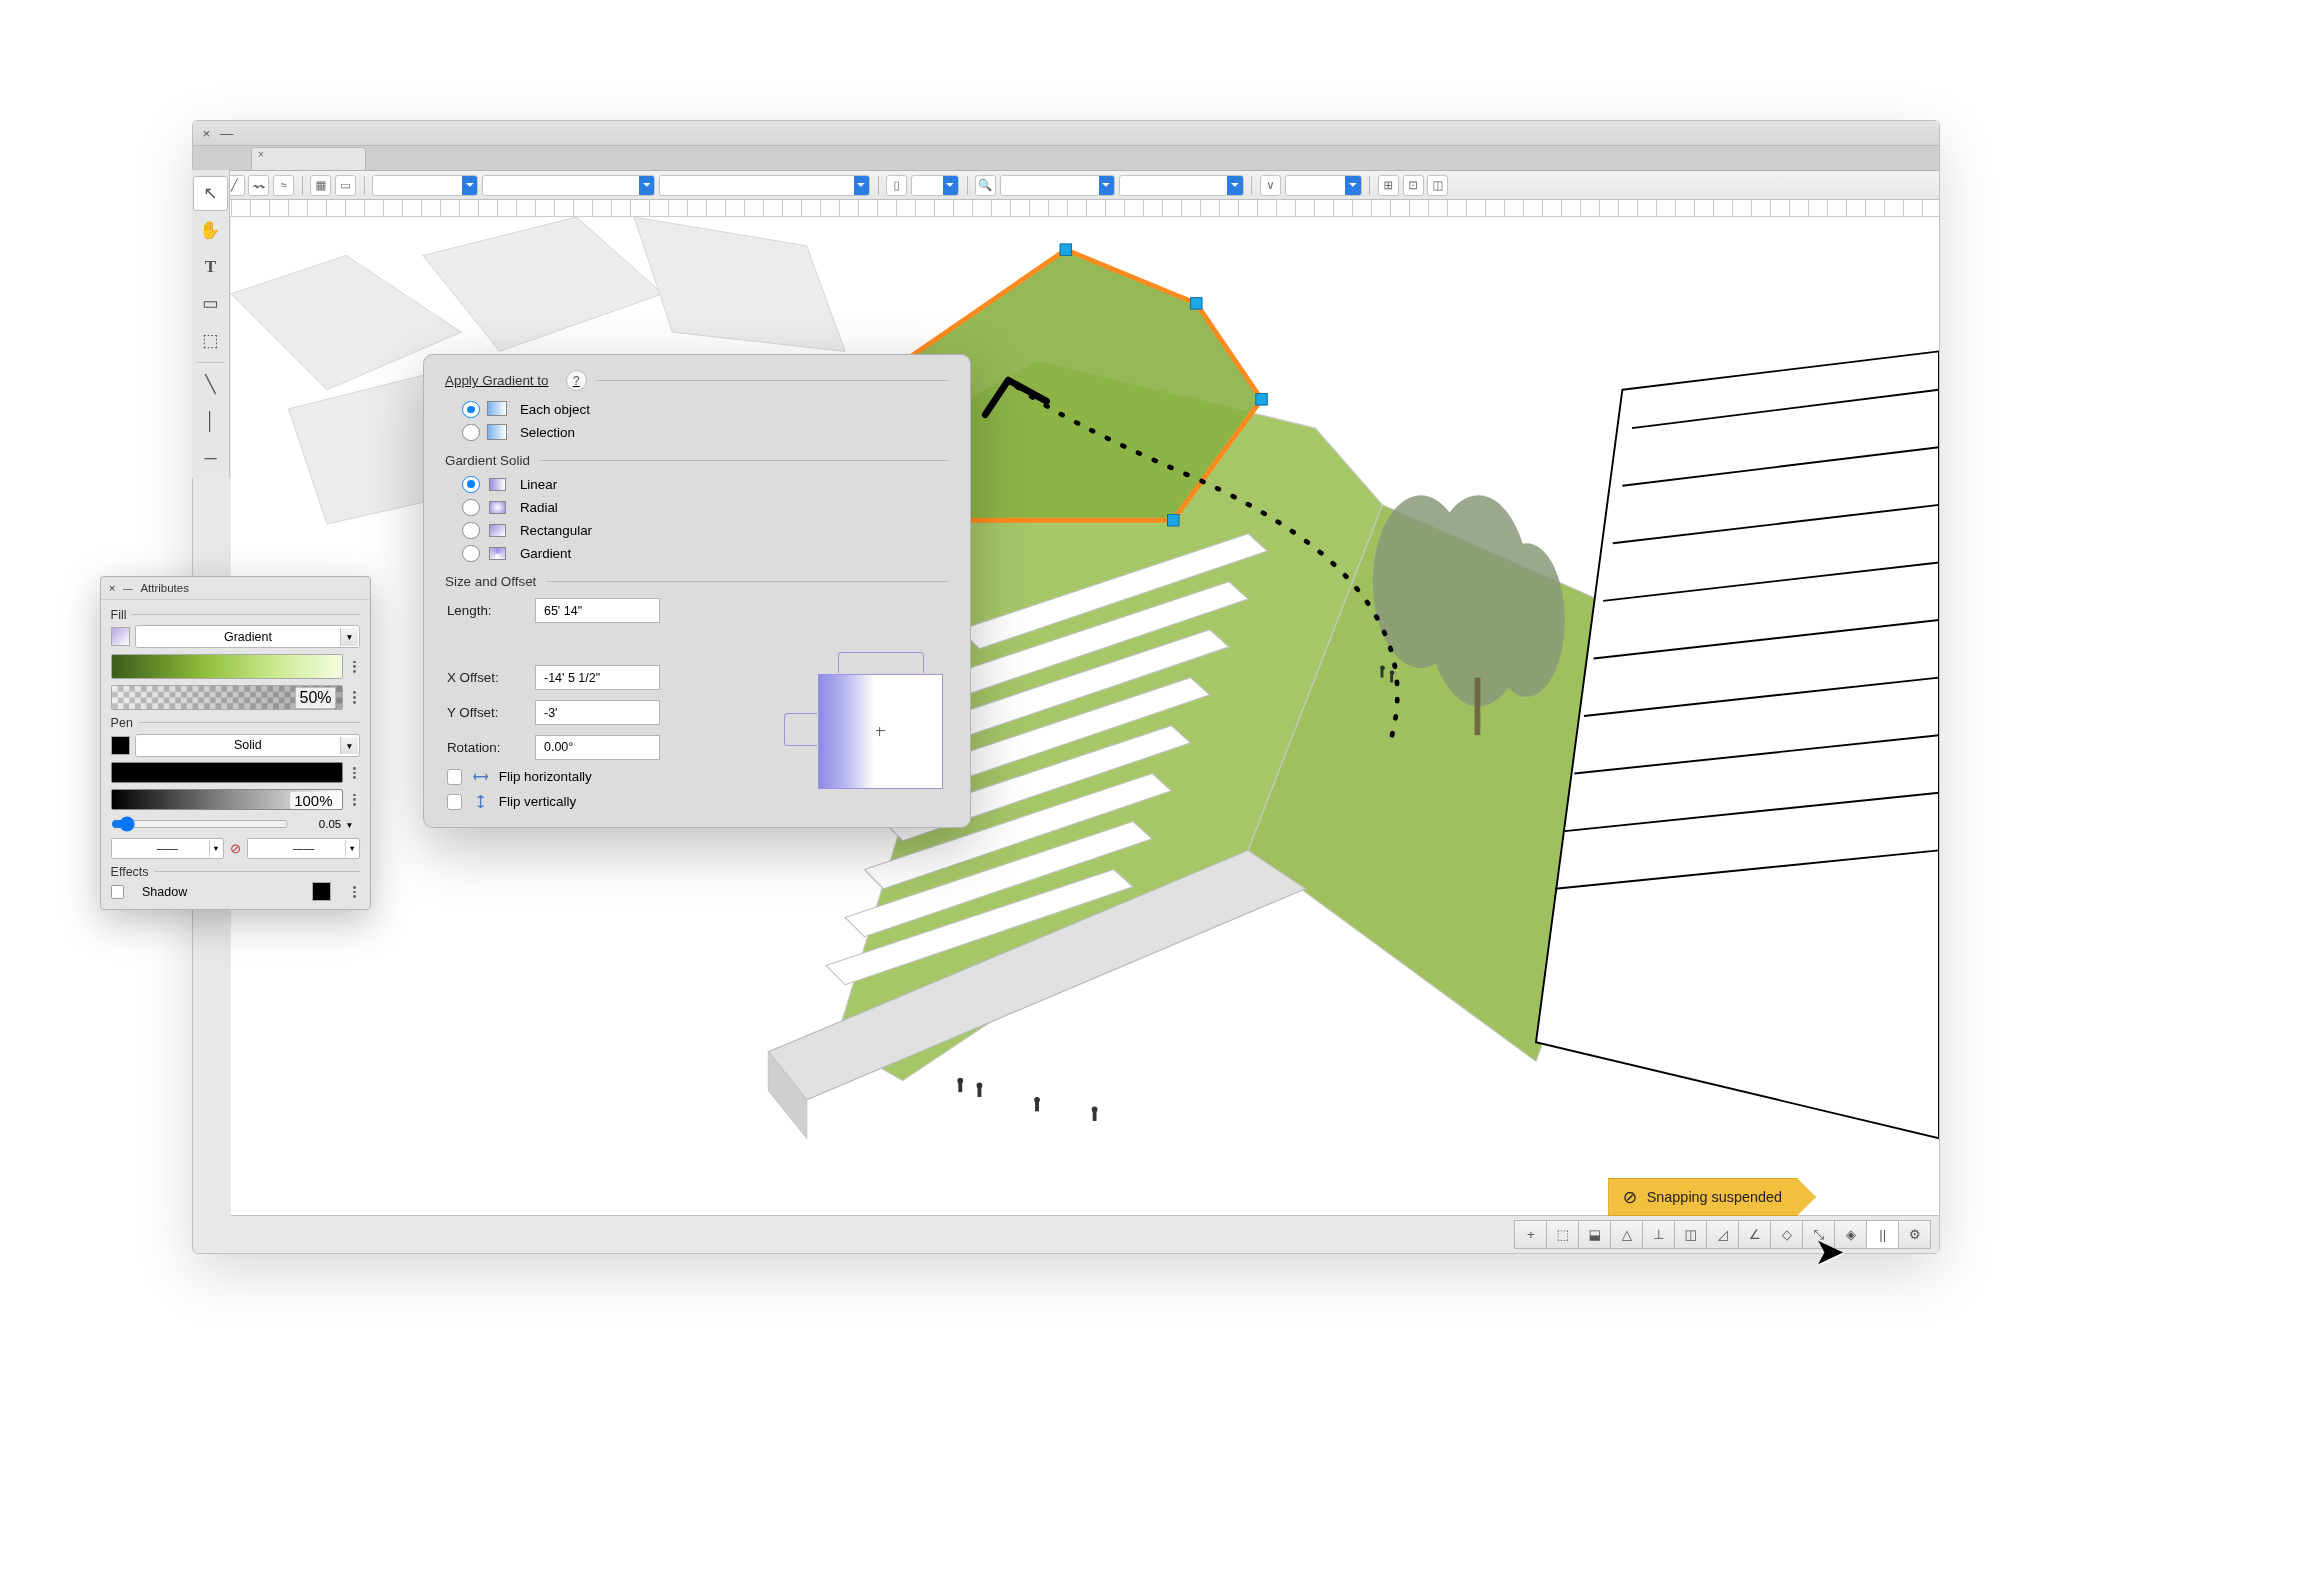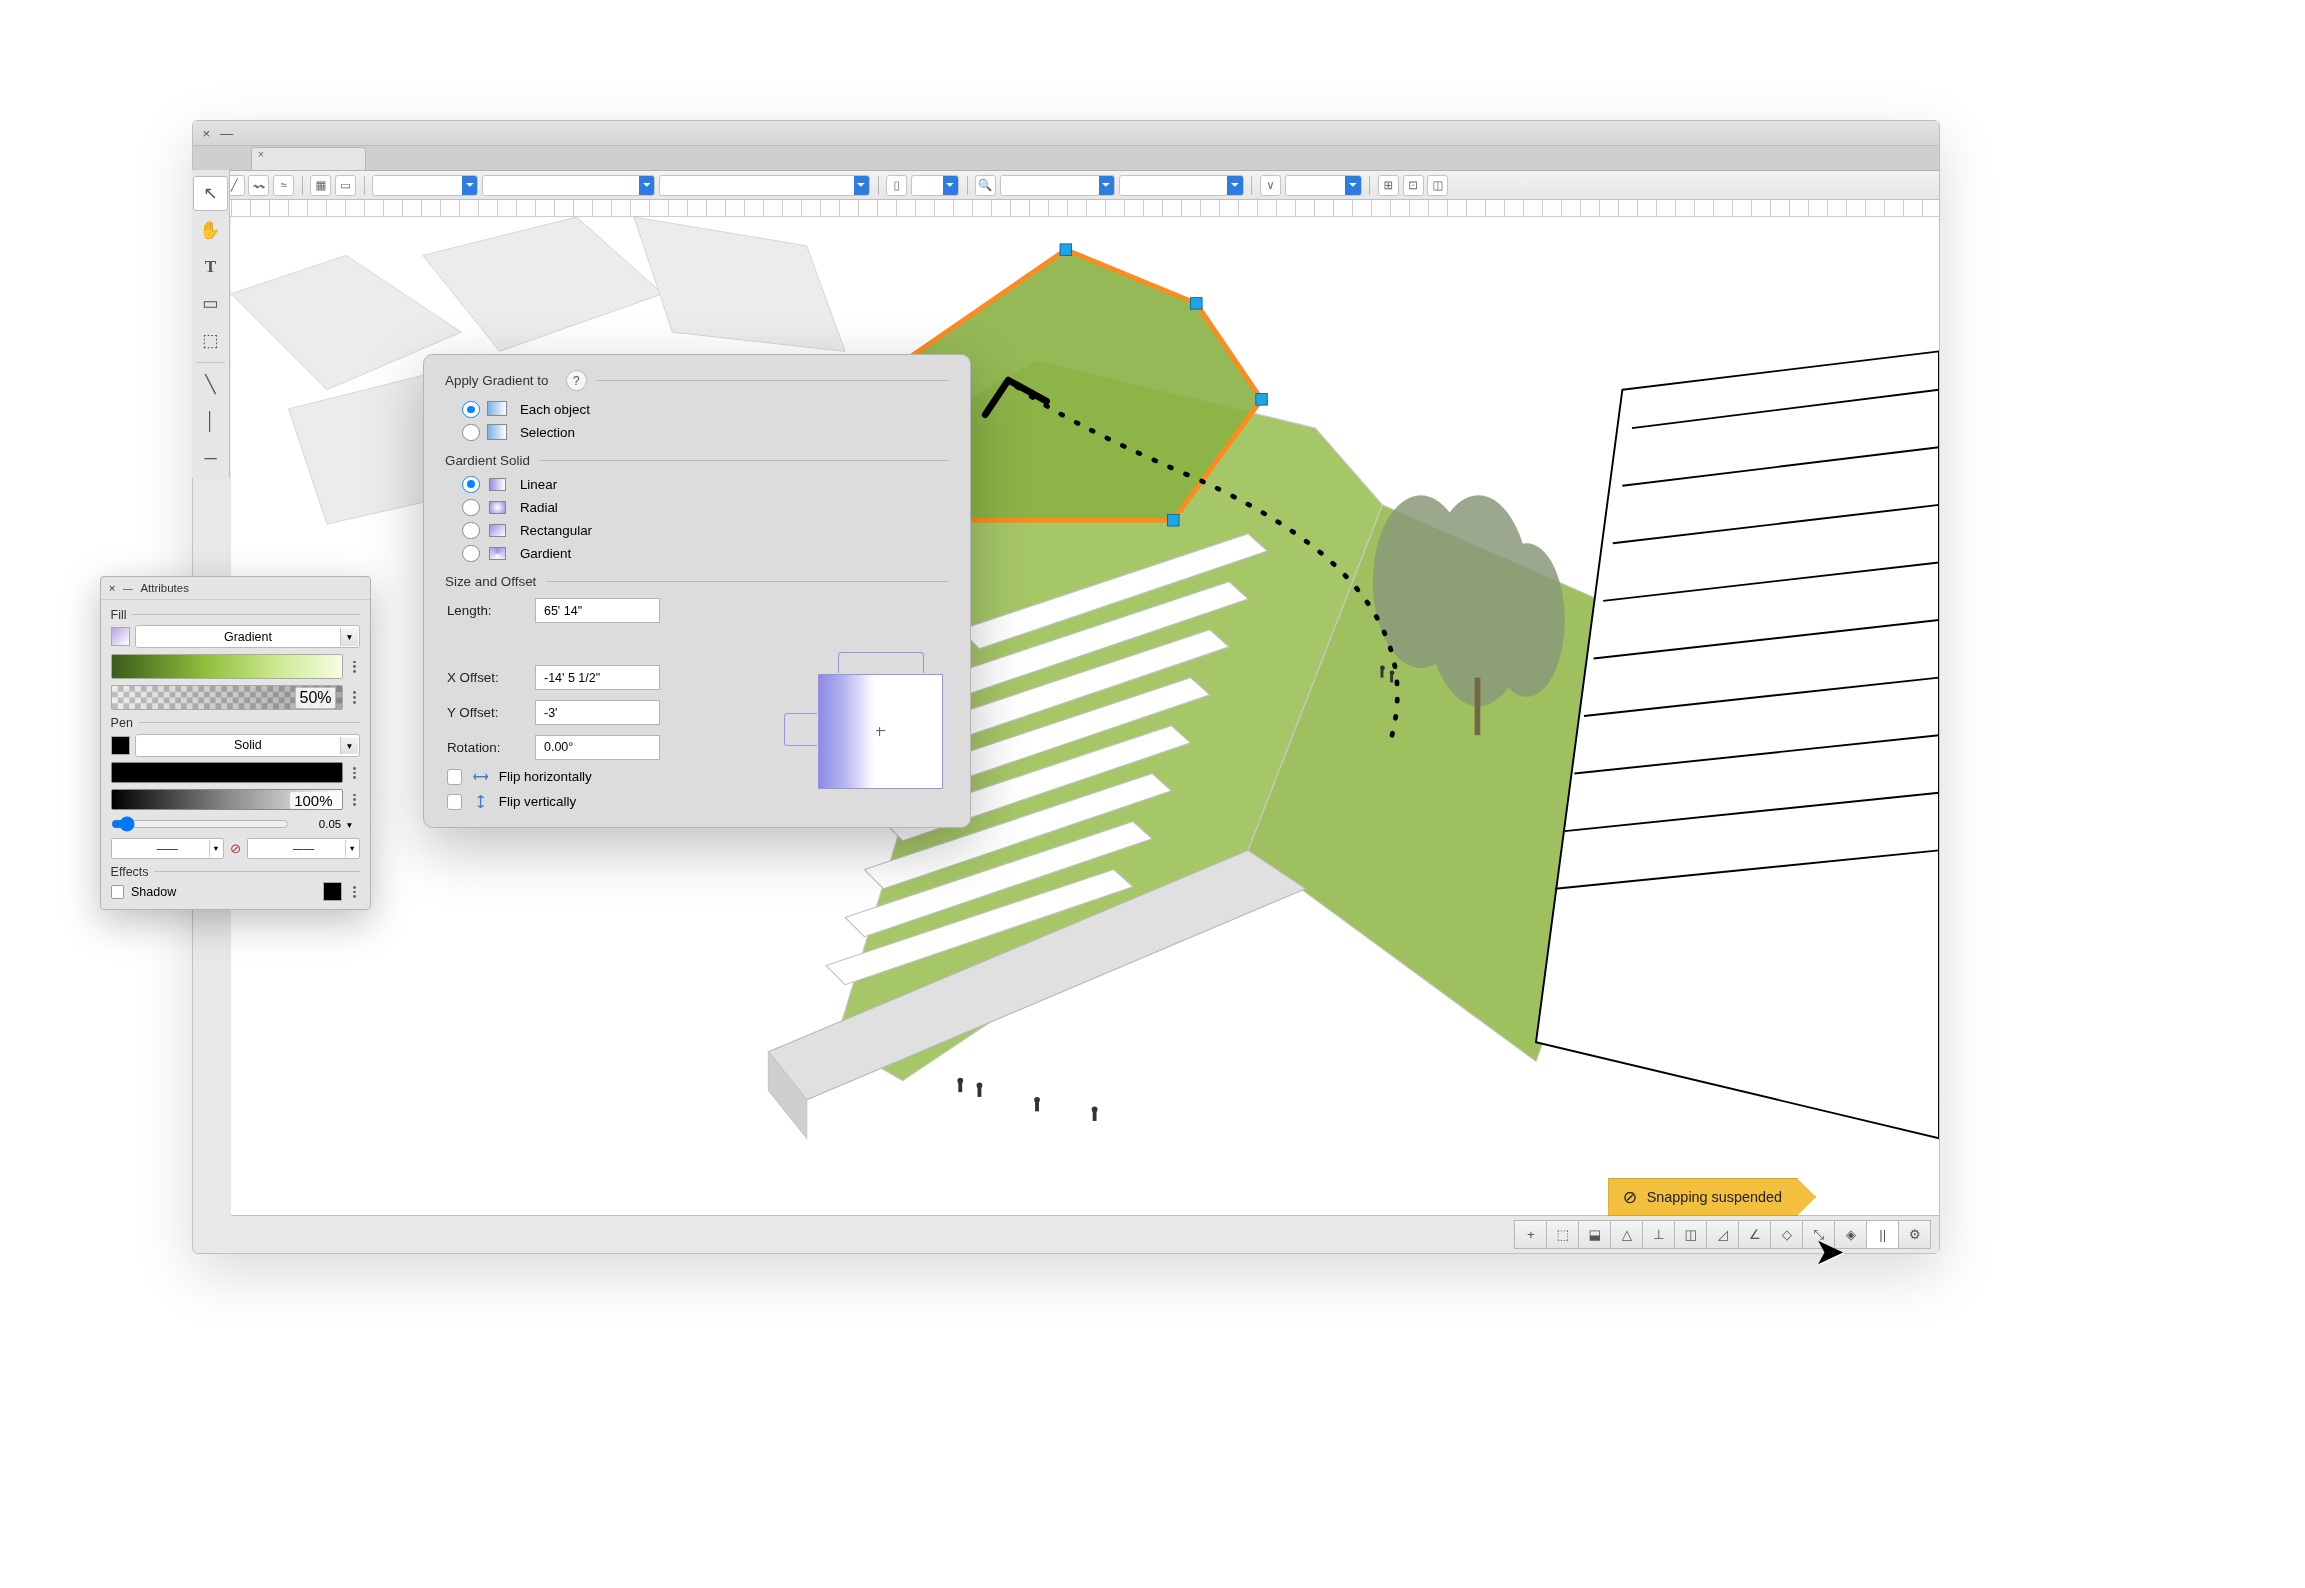--- a/index.html
+++ b/index.html
@@ -221,39 +221,39 @@
 .gray-grad-bar .pct {position:absolute;right:5.8px;top:1.9px;font-size:15px;color:#000;background:rgba(255,255,255,.8);padding:0 3.8px;border-radius:1.9px;}
 .slider-row { display:flex;align-items:center;gap:5.8px;margin-bottom:5.8px;}
 .slider-row input[type=range]{flex:1;}
 .slider-row .val { width:46px;text-align:right;font-size:11.5px;}
 .small-dd {
   flex:1;height:21px;background:#fff;border:1px solid #b8b8b8;border-radius:1.9px;
   display:flex;align-items:center;justify-content:center;position:relative;font-size:10.6px;
 }
 .small-dd .dd-arrow{position:absolute;right:1px;top:1px;bottom:1px;width:13.4px;display:flex;align-items:center;justify-content:center;font-size:8.6px;border-left:1px solid #ccc;}
 .link-icon { color:#b33;font-size:13.4px;}
-.effects-row {display:flex;align-items:center;gap:7px;justify-content:center;}
+.effects-row {display:flex;align-items:center;gap:18px;justify-content:center;}
 .chk { width:13.4px;height:13.4px;border:1px solid #999;background:#fff;border-radius:1.9px;}
 .more-dots{width:11.5px;display:flex;flex-direction:column;gap:1.9px;align-items:center;justify-content:center;}
 .more-dots span{width:2.9px;height:2.9px;background:#666;border-radius:50%;}
 
 
 .gradient-dialog {
   position: absolute;
   left: 423px;
   top: 354px;
   width: 548px;
   background: #dcdcdc;
   border: 1px solid #b4b4b4;
   border-radius: 9.6px;
   box-shadow: 0 19px 58px rgba(0,0,0,0.25);
   padding: 15.4px 21px 17.3px 21px;
   font-size: 13.4px;
 }
-.gd-title-row{display:flex;align-items:center;gap:9.6px;margin-bottom:9.6px;}
+.gd-title-row{display:flex;align-items:center;gap:9.6px;margin-bottom:9.6px;text-decoration:underline;}
 .gd-title-row .lbl{color:#333;}
 .gd-title-row::after{content:"";flex:1;height:1px;background:#bbb;}
 .gd-help{width:21px;height:21px;border:1px solid #bbb;border-radius:50%;background:#f6f6f6;display:flex;align-items:center;justify-content:center;font-size:12.5px;margin-left:7.7px;color:#555;}
 .gd-radio-row{display:flex;align-items:center;gap:9.6px;padding-left:17.3px;margin:5.8px 0;}
 .gd-radio{
   width:17.3px;height:17.3px;border-radius:50%;border:1.9px solid #888;background:#fff;display:flex;align-items:center;justify-content:center;
 }
 .gd-radio.sel{border-color:#0b84ff;}
 .gd-radio.sel::after{content:"";width:7.7px;height:7.7px;border-radius:50%;background:#0b84ff;}
 .gd-radio-icon{width:17.3px;height:13.4px;border:1px solid #888;display:inline-block;margin-right:3.8px;position:relative;}

